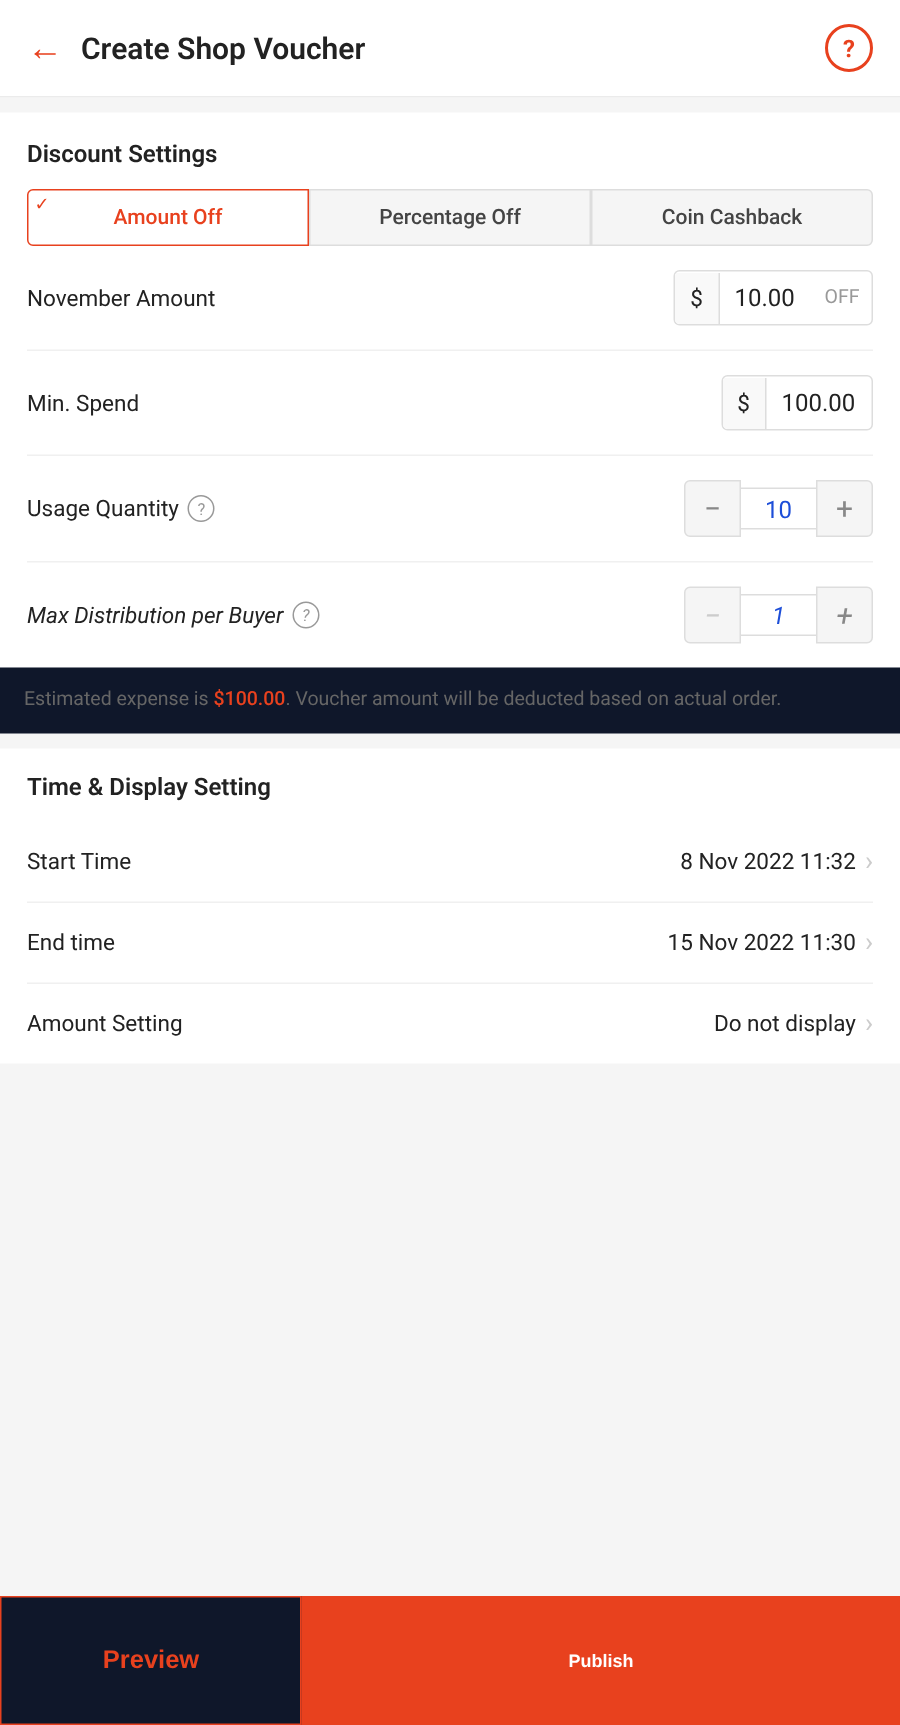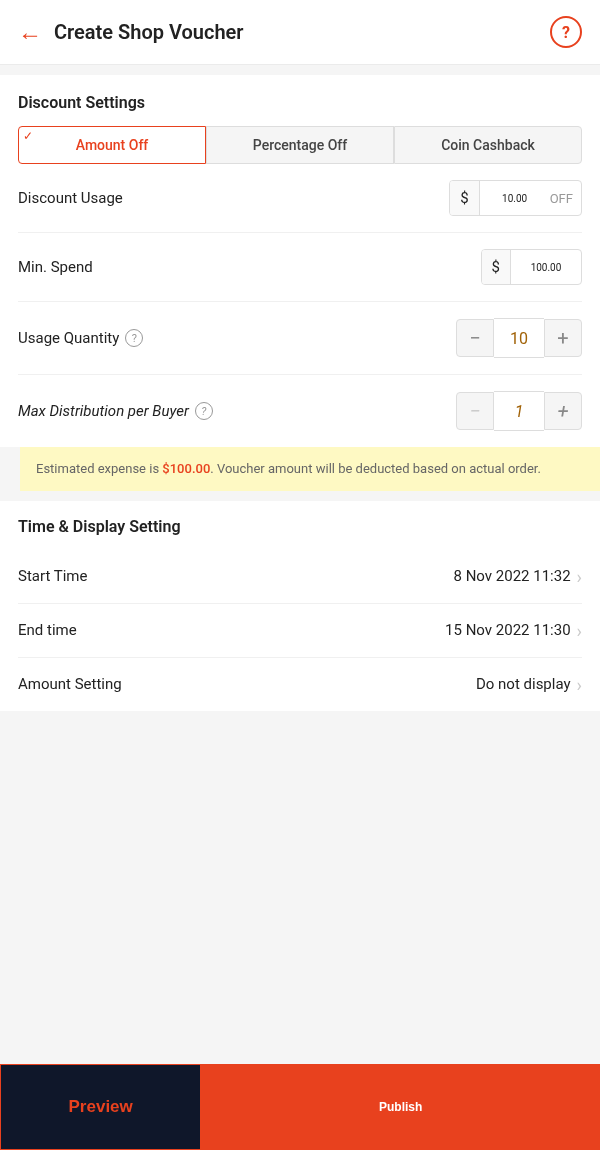--- a/index.html
+++ b/index.html
@@ -168,24 +168,24 @@
     }
     .amount-currency {
       padding: 8px 10px;
       font-size: 15px;
       color: #222;
       background: #f9f9f9;
       border-right: 1px solid #ddd;
     }
     .amount-value {
       padding: 8px 10px;
-      font-size: 10px;
+      font-size: 16px;
       color: #222;
       min-width: 70px;
-      text-align: center;
+      text-align: left;
     }
     .amount-suffix {
       padding: 8px 8px 8px 0;
       font-size: 13px;
       color: #999;
     }
 
     
     .stepper {
       display: flex;
@@ -207,41 +207,40 @@
       user-select: none;
     }
     .stepper-btn.minus {
       border-radius: 4px 0 0 4px;
     }
     .stepper-btn.plus {
       border-radius: 0 4px 4px 0;
     }
     .stepper-value {
       width: 50px;
-      height: 40px;
+      height: 28px;
       border-top: 1px solid #ddd;
       border-bottom: 1px solid #ddd;
       border-left: none;
       border-right: none;
       display: flex;
       align-items: center;
       justify-content: center;
       font-size: 16px;
-      color: #a16207;
+      color: #1d4ed8;
       background: #fff;
     }
 
     
     .expense-box {
-      background: #fef9c3;
+      background: #0f172a;
       padding: 12px 16px;
       font-size: 13px;
       color: #666;
       line-height: 1.5;
-      margin-left: 20px;
     }
     .expense-amount {
       color: #e8411e;
       font-weight: 500;
     }
 
     
     .time-section {
       background: #fff;
       margin-top: 10px;
@@ -332,21 +331,21 @@
   <div class="discount-settings-section">
     <div class="section-title">Discount Settings</div>
 
     <div class="discount-tabs">
       <div class="discount-tab active">Amount Off</div>
       <div class="discount-tab">Percentage Off</div>
       <div class="discount-tab">Coin Cashback</div>
     </div>
 
     <div class="form-row">
-      <div class="form-row-label">Discount Usage</div>
+      <div class="form-row-label">November Amount</div>
       <div class="amount-input-group">
         <div class="amount-currency">$</div>
         <div class="amount-value">10.00</div>
         <div class="amount-suffix">OFF</div>
       </div>
     </div>
 
     <div class="form-row">
       <div class="form-row-label">Min. Spend</div>
       <div class="amount-input-group">

